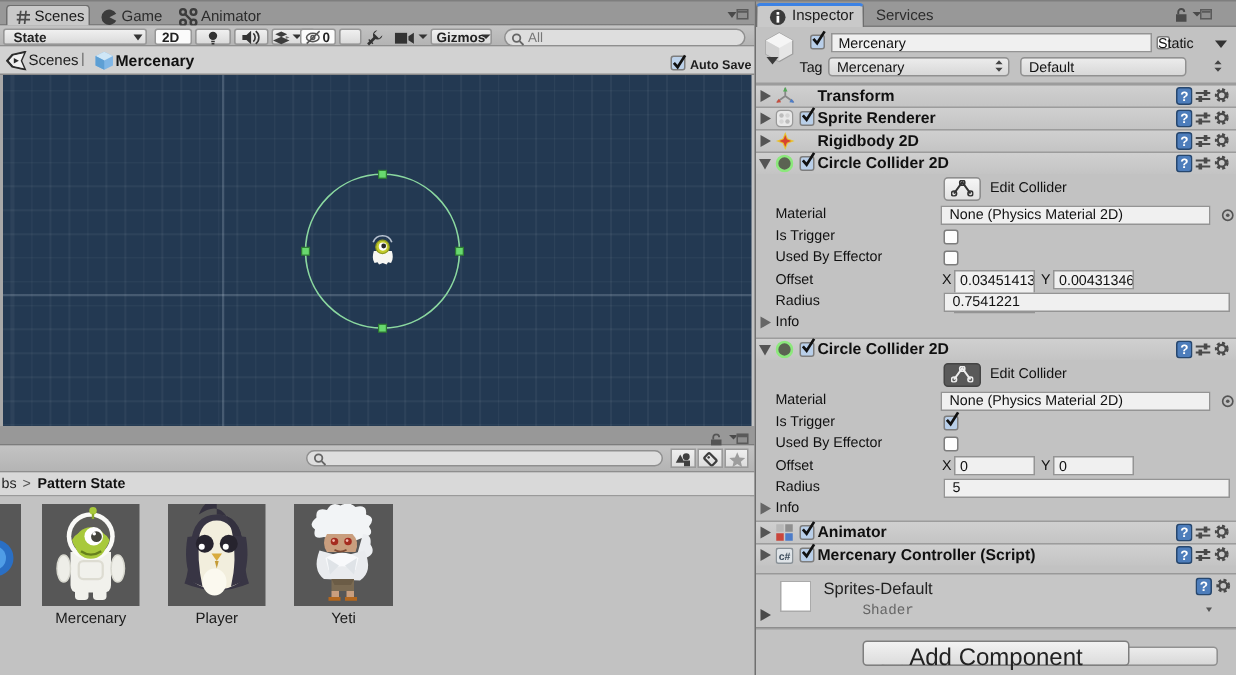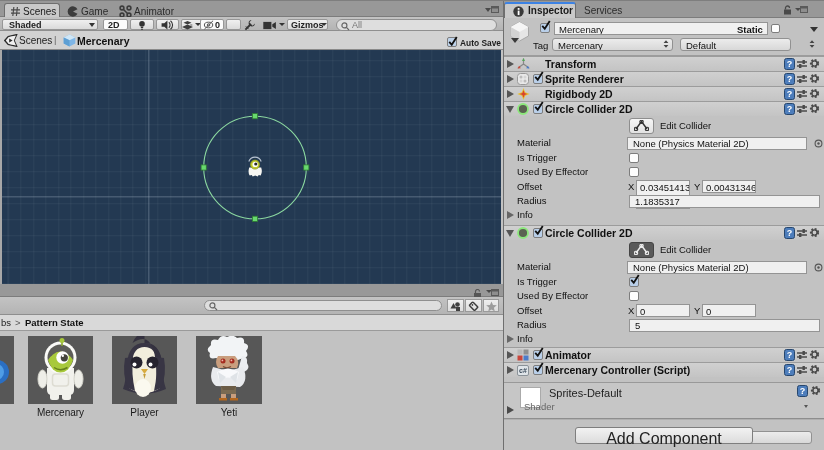--- a/index.html
+++ b/index.html
@@ -62,21 +62,21 @@
       <path d="M4.5 4.5 L8.5 8.5"></path>
     </g>
   </svg>
 <div class="tab-label" style="left:134px;top:5.5px;">Animator</div>
 
 <div class="abs" style="left:485px;top:8px;width:0;height:0;border-top:4px solid #4a4a4a;border-left:3.5px solid transparent;border-right:3.5px solid transparent;"></div>
 <div class="abs" style="left:491px;top:6px;width:8px;height:7px;background:#8e8e8e;border:1px solid #5a5a5a;box-shadow:inset 0 1.5px 0 #5a5a5a;"></div>
 
 <div class="abs toolbar" style="left:0;top:17px;width:503px;height:14px;"></div>
 <div class="tbtn" style="left:2px;width:96px;"></div>
-<div class="abs" style="left:9px;top:20px;font-weight:bold;font-size:9px;color:#222;">Shaded</div>
+<div class="abs" style="left:9px;top:20px;font-weight:bold;font-size:9px;color:#222;">State</div>
 <div class="abs" style="left:89px;top:23px;width:0;height:0;border-top:4px solid #333;border-left:3.5px solid transparent;border-right:3.5px solid transparent;"></div>
 <div class="tbtn" style="left:103px;width:25px;background:#fbfbfb;"></div>
 <div class="abs" style="left:108px;top:20px;font-weight:bold;font-size:9px;color:#222;">2D</div>
 <div class="tbtn" style="left:130px;width:24px;"></div>
 <svg class="abs" style="left:137px;top:19.5px;" width="10" height="11" viewBox="0 0 10 13">
     <circle cx="5" cy="4.6" r="3.3" fill="#333"></circle>
     <path d="M3.6 9 h2.8 M3.9 10.8 h2.2" stroke="#333" stroke-width="1.2"></path>
   </svg>
 <div class="tbtn" style="left:156px;width:23px;"></div>
 <svg class="abs" style="left:161px;top:19.5px;" width="13" height="10" viewBox="0 0 13 11">
@@ -268,42 +268,42 @@
 </svg>
 
 <div class="abs" id="inspector"></div>
 <div class="abs tabbar" style="left:504px;top:0;width:320px;height:18px;"></div>
 <div class="tab-active" style="left:504px;top:2px;width:72px;height:16px;border-top:2px solid #3c82e4;border-radius:3px 3px 0 0;border-bottom:none;"></div>
 <svg class="abs" style="left:513px;top:6px;" width="11" height="11" viewBox="0 0 11 11">
     <circle cx="5.5" cy="5.5" r="5.2" fill="#3a3a3a"></circle>
     <rect x="4.7" y="2" width="1.8" height="1.8" fill="#fff"></rect>
     <rect x="4.7" y="4.6" width="1.8" height="4.5" fill="#fff"></rect>
   </svg>
-<div class="tab-label" style="left:528px;top:5px;color:#1a1a1a;font-weight:bold;">Inspector</div>
+<div class="tab-label" style="left:528px;top:5px;color:#1a1a1a;">Inspector</div>
 <div class="tab-label" style="left:584px;top:5px;">Services</div>
 <svg class="abs" style="left:783px;top:5px;" width="9" height="10" viewBox="0 0 9 10">
     <rect x="1" y="4.5" width="7" height="5" fill="#4a4a4a"></rect>
     <path d="M2.5 4.5 V3 a2 2 0 0 1 4 0" fill="none" stroke="#4a4a4a" stroke-width="1.3"></path>
   </svg>
 <div class="abs" style="left:795px;top:8px;width:0;height:0;border-top:3.5px solid #4a4a4a;border-left:3px solid transparent;border-right:3px solid transparent;"></div>
 <div class="abs" style="left:800px;top:6px;width:8px;height:7px;background:#8e8e8e;border:1px solid #5a5a5a;box-shadow:inset 0 1.5px 0 #5a5a5a;"></div>
 
 <svg class="abs" style="left:509px;top:21px;" width="21" height="21" viewBox="0 0 21 21">
     <path d="M10.5 1 L19.5 6 V15 L10.5 20 L1.5 15 V6 Z" fill="#e6e6e6" stroke="#9c9c9c" stroke-width="0.8"></path>
     <path d="M10.5 1 L19.5 6 L10.5 11 L1.5 6 Z" fill="#f5f5f5"></path>
     <path d="M10.5 11 V20 L1.5 15 V6 Z" fill="#d2d2d2"></path>
   </svg>
 <div class="abs" style="left:511px;top:38px;width:0;height:0;border-top:5px solid #3a3a3a;border-left:4px solid transparent;border-right:4px solid transparent;"></div>
 <div class="cb" style="left:540px;top:23px;background:#b9cfe9;"></div>
 <svg class="abs" style="left:541px;top:20px;" width="10" height="11" viewBox="0 0 12 13">
     <path d="M1.5 7 L4.5 10.5 L10.5 1" stroke="#111" stroke-width="2.2" fill="none"></path>
   </svg>
 <div class="field" style="left:554px;top:22px;width:214px;height:13px;padding:1px 0 0 4px;">Mercenary</div>
 <div class="cb" style="left:771px;top:24px;width:9px;height:9px;"></div>
-<div class="abs" style="left:737px;top:24px;font-weight:bold;">Static</div>
+<div class="abs" style="left:772px;top:24px;">Static</div>
 <div class="abs" style="left:810px;top:27px;width:0;height:0;border-top:5px solid #333;border-left:4.5px solid transparent;border-right:4.5px solid transparent;"></div>
 <div class="abs" style="left:533px;top:40px;">Tag</div>
 <div class="popup" style="left:552px;top:38px;width:121px;height:13px;padding:0.5px 0 0 5px;">Mercenary</div>
 <div class="abs" style="left:678px;top:40px;padding-left:36px;">Layer</div>
 <div class="popup" style="left:680px;top:38px;width:111px;height:13px;padding:0.5px 0 0 5px;">Default</div>
 <svg class="abs" style="left:663px;top:40px;" width="6" height="8" viewBox="0 0 7 9">
     <path d="M3.5 0 L6.3 3.2 H0.7 Z M3.5 9 L0.7 5.8 H6.3 Z" fill="#444"></path>
   </svg>
 <svg class="abs" style="left:809px;top:40px;" width="6" height="8" viewBox="0 0 7 9">
     <path d="M3.5 0 L6.3 3.2 H0.7 Z M3.5 9 L0.7 5.8 H6.3 Z" fill="#444"></path>
@@ -427,21 +427,21 @@
 <div class="rowlab" style="top:151.5px;">Is Trigger</div>
 <div class="cb" style="left:629px;top:152.5px;"></div>
 <div class="rowlab" style="top:166px;">Used By Effector</div>
 <div class="cb" style="left:629px;top:167px;"></div>
 <div class="rowlab" style="top:180.5px;">Offset</div>
 <div class="abs" style="left:628px;top:180.5px;">X</div>
 <div class="field" style="left:636px;top:180.0px;width:54px;height:29px;padding:0.5px 0 0 3px;">0.03451413</div>
 <div class="abs" style="left:694px;top:180.5px;">Y</div>
 <div class="field" style="left:702px;top:180.0px;width:54px;height:13px;padding:0.5px 0 0 3px;">0.00431346</div>
 <div class="rowlab" style="top:195px;">Radius</div>
-<div class="field" style="left:629px;top:194.5px;width:191px;height:13px;padding:0.5px 0 0 5px;">1.1835317</div>
+<div class="field" style="left:629px;top:194.5px;width:191px;height:13px;padding:0.5px 0 0 5px;">0.7541221</div>
 <div class="fold r" style="left:507px;top:211px;border-left-color:#666;"></div>
 <div class="rowlab" style="top:209px;">Info</div>
 <div class="comp-h" style="top:225px;"></div>
 <div class="fold d" style="left:506px;top:230px;"></div>
 <svg class="abs" style="left:517px;top:227px;" width="12" height="12" viewBox="0 0 12 12">
     <circle cx="6" cy="6" r="5" fill="#5b6352" stroke="#8ce87c" stroke-width="1.8"></circle>
   </svg>
 <div class="cb" style="left:533px;top:228px;background:#b9cfe9;"></div>
 <svg class="abs" style="left:534px;top:225px;" width="10" height="11" viewBox="0 0 12 13">
     <path d="M1.5 7 L4.5 10.5 L10.5 1" stroke="#111" stroke-width="2.2" fill="none"></path>
@@ -543,21 +543,21 @@
     <rect x="2" y="5" width="2.4" height="4" fill="#4a4a4a"></rect>
   </svg>
 <svg class="abs" style="left:809px;top:364px;" width="11" height="11" viewBox="0 0 11 11">
     <circle cx="5.5" cy="5.5" r="3.4" fill="none" stroke="#4a4a4a" stroke-width="2.4" stroke-dasharray="1.8 1.35"></circle>
     <circle cx="5.5" cy="5.5" r="2.6" fill="none" stroke="#4a4a4a" stroke-width="1.4"></circle>
   </svg>
 
 <div class="abs" style="left:504px;top:382px;width:320px;height:36px;background:#c6c6c6;border-top:1px solid #999;"></div>
 <div class="abs" style="left:520px;top:387px;width:21px;height:21px;background:#fff;border:1px solid #aaa;"></div>
 <div class="abs" style="left:549px;top:387px;font-size:11px;color:#222;">Sprites-Default</div>
-<div class="abs" style="left:524px;top:401px;color:#666;">Shader</div>
+<div class="abs" style="left:575px;top:401px;color:#666;font-family:Liberation Mono, monospace;">Shader</div>
 <div class="popup" style="left:587px;top:400px;width:225px;height:13px;padding:0.5px 0 0 6px;color:#777;margin-top:31px;">Sprites/Default</div>
 <div class="abs" style="left:804px;top:405px;width:0;height:0;border-top:3.5px solid #555;border-left:2.5px solid transparent;border-right:2.5px solid transparent;"></div>
 <div class="fold r" style="left:507px;top:406px;border-left-color:#4a4a4a;"></div>
 <svg class="abs" style="left:797px;top:385px;" width="11" height="12" viewBox="0 0 11 12">
     <rect x="0.5" y="0.5" width="10" height="11" rx="2" fill="#4d7dbb" stroke="#27476e"></rect>
     <text x="5.5" y="9" font-size="9" font-weight="bold" fill="#fff" text-anchor="middle" font-family="Liberation Sans">?</text>
   </svg>
 <svg class="abs" style="left:810px;top:385px;" width="11" height="11" viewBox="0 0 11 11">
     <circle cx="5.5" cy="5.5" r="3.4" fill="none" stroke="#4a4a4a" stroke-width="2.4" stroke-dasharray="1.8 1.35"></circle>
     <circle cx="5.5" cy="5.5" r="2.6" fill="none" stroke="#4a4a4a" stroke-width="1.4"></circle>

